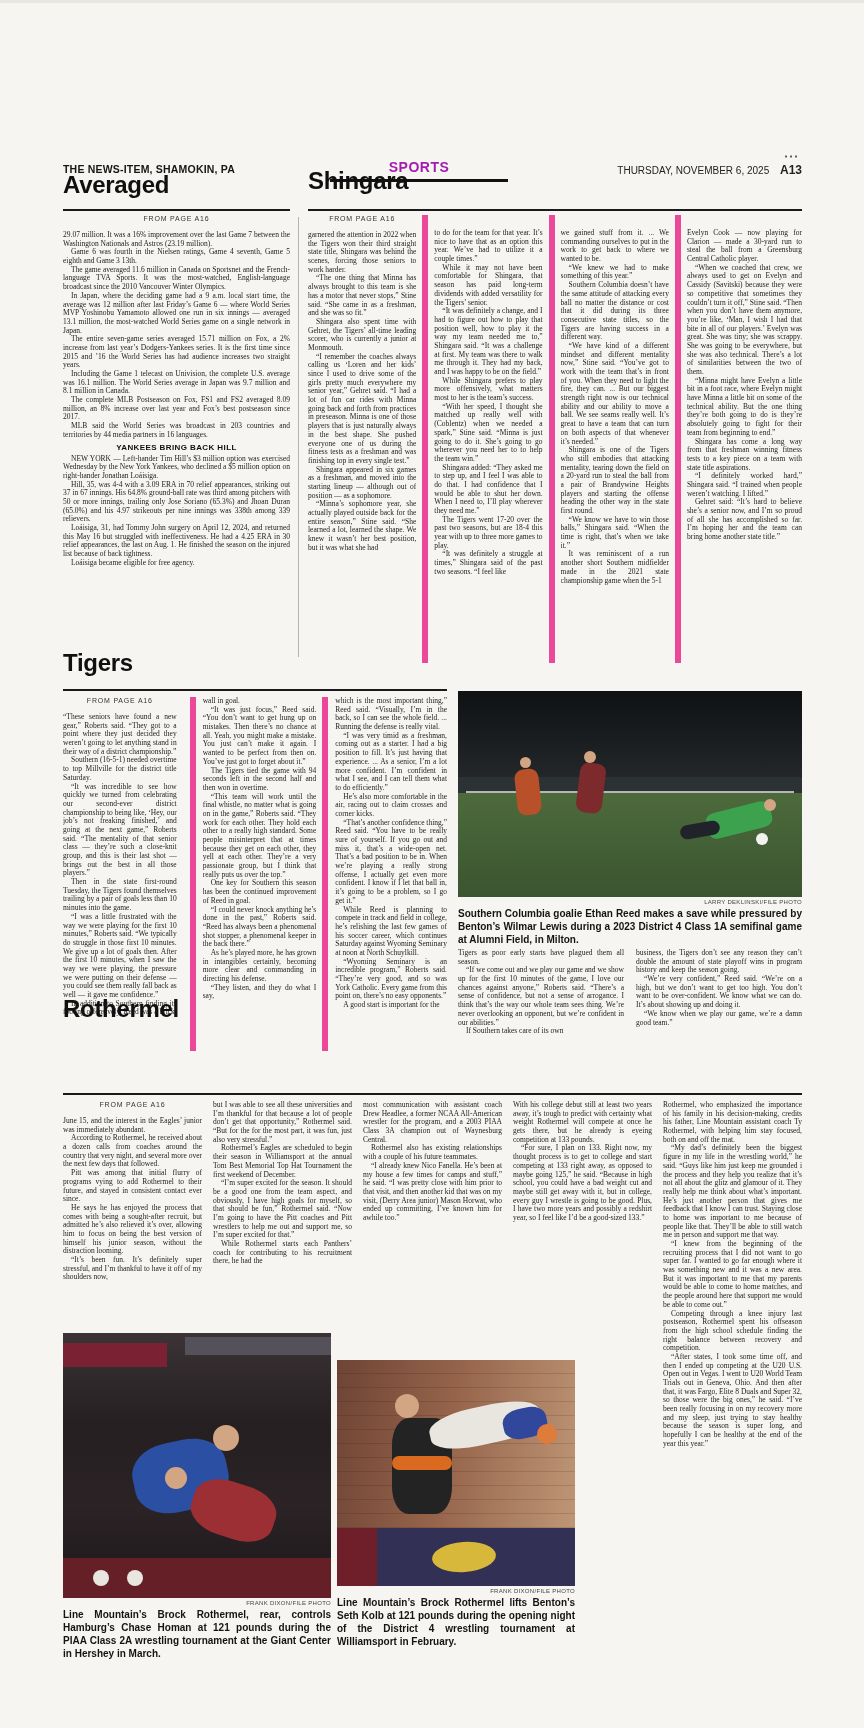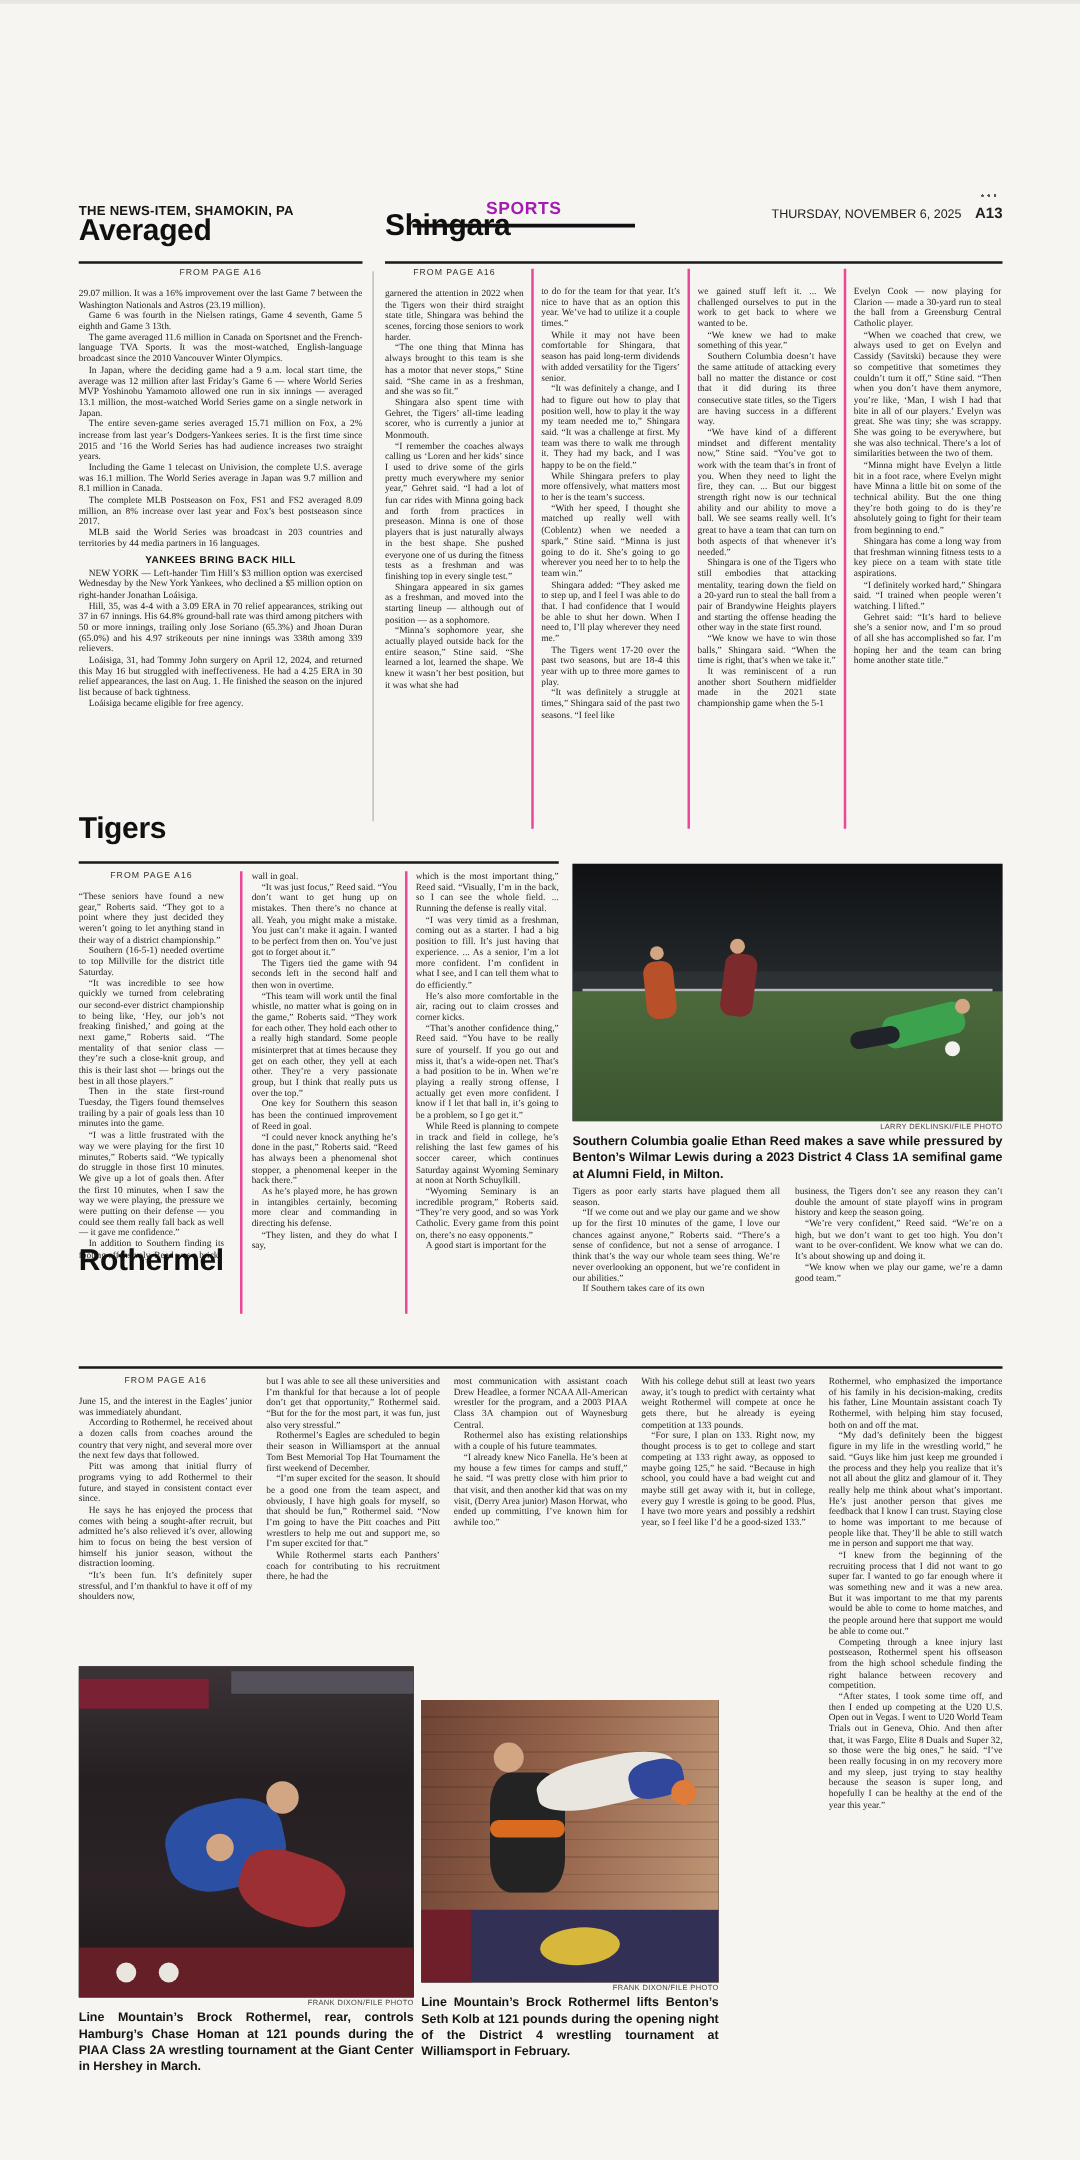--- a/index.html
+++ b/index.html
@@ -30,21 +30,21 @@
   
   .kicker{font-family:"Liberation Sans",sans-serif;font-size:7px;letter-spacing:.8px;
           color:#333;text-align:center;margin:0 0 9px 0;}
   .subhead{font-family:"Liberation Sans",sans-serif;font-weight:700;font-size:8px;
            letter-spacing:.4px;text-align:center;margin:3px 0 3px 0;color:#111;}
   .body{font-size:7.5px;line-height:1.16;text-align:justify;overflow:hidden;}
   .body p{margin:0;text-indent:8px;}
   .plist p:first-child{text-indent:0;}
   .colwrap{position:absolute;display:flex;}
   .col{overflow:hidden;}
-  .col.sep{border-right:2px solid #ec4899;}
+  .col.sep{border-right:6px solid #ec4899;}
   .pt14{padding-top:14px;}
 
   
   .photo{position:absolute;overflow:hidden;background:#1a1c1e;}
   .credit{position:absolute;font-family:"Liberation Sans",sans-serif;font-size:6px;
           letter-spacing:.3px;color:#444;text-align:right;}
   .caption{position:absolute;font-family:"Liberation Sans",sans-serif;font-weight:700;
            font-size:10px;line-height:1.3;text-align:justify;color:#141414;}
   .shape{position:absolute;}
   .head{position:absolute;border-radius:50%;background:#d2a583;}
@@ -140,21 +140,21 @@
           <p>“It was definitely a change, and I had to figure out how to play that position well, how to play it the way my team needed me to,” Shingara said. “It was a challenge at first. My team was there to walk me through it. They had my back, and I was happy to be on the field.”</p>
           <p>While Shingara prefers to play more offensively, what matters most to her is the team’s success.</p>
           <p>“With her speed, I thought she matched up really well with (Coblentz) when we needed a spark,” Stine said. “Minna is just going to do it. She’s going to go wherever you need her to to help the team win.”</p>
           <p>Shingara added: “They asked me to step up, and I feel I was able to do that. I had confidence that I would be able to shut her down. When I need to, I’ll play wherever they need me.”</p>
           <p>The Tigers went 17-20 over the past two seasons, but are 18-4 this year with up to three more games to play.</p>
           <p>“It was definitely a struggle at times,” Shingara said of the past two seasons. “I feel like</p>
         </div>
     </div>
     <div class="col sep pt14" style="width:111px;padding-right:6px;margin-right:6px;">
       <div class="body plist">
-          <p>we gained stuff left it. ... We challenged ourselves to put in the work to get back to where we wanted to be.</p>
+          <p>we gained stuff from it. ... We commanding ourselves to put in the work to get back to where we wanted to be.</p>
           <p>“We knew we had to make something of this year.”</p>
           <p>Southern Columbia doesn’t have the same attitude of attacking every ball no matter the distance or cost that it did during its three consecutive state titles, so the Tigers are having success in a different way.</p>
           <p>“We have kind of a different mindset and different mentality now,” Stine said. “You’ve got to work with the team that’s in front of you. When they need to light the fire, they can. ... But our biggest strength right now is our technical ability and our ability to move a ball. We see seams really well. It’s great to have a team that can turn on both aspects of that whenever it’s needed.”</p>
           <p>Shingara is one of the Tigers who still embodies that attacking mentality, tearing down the field on a 20-yard run to steal the ball from a pair of Brandywine Heights players and starting the offense heading the other way in the state first round.</p>
           <p>“We know we have to win those balls,” Shingara said. “When the time is right, that’s when we take it.”</p>
           <p>It was reminiscent of a run another short Southern midfielder made in the 2021 state championship game when the 5-1</p>
         </div>
     </div>
     <div class="col pt14" style="width:118px;">
       <div class="body plist">

